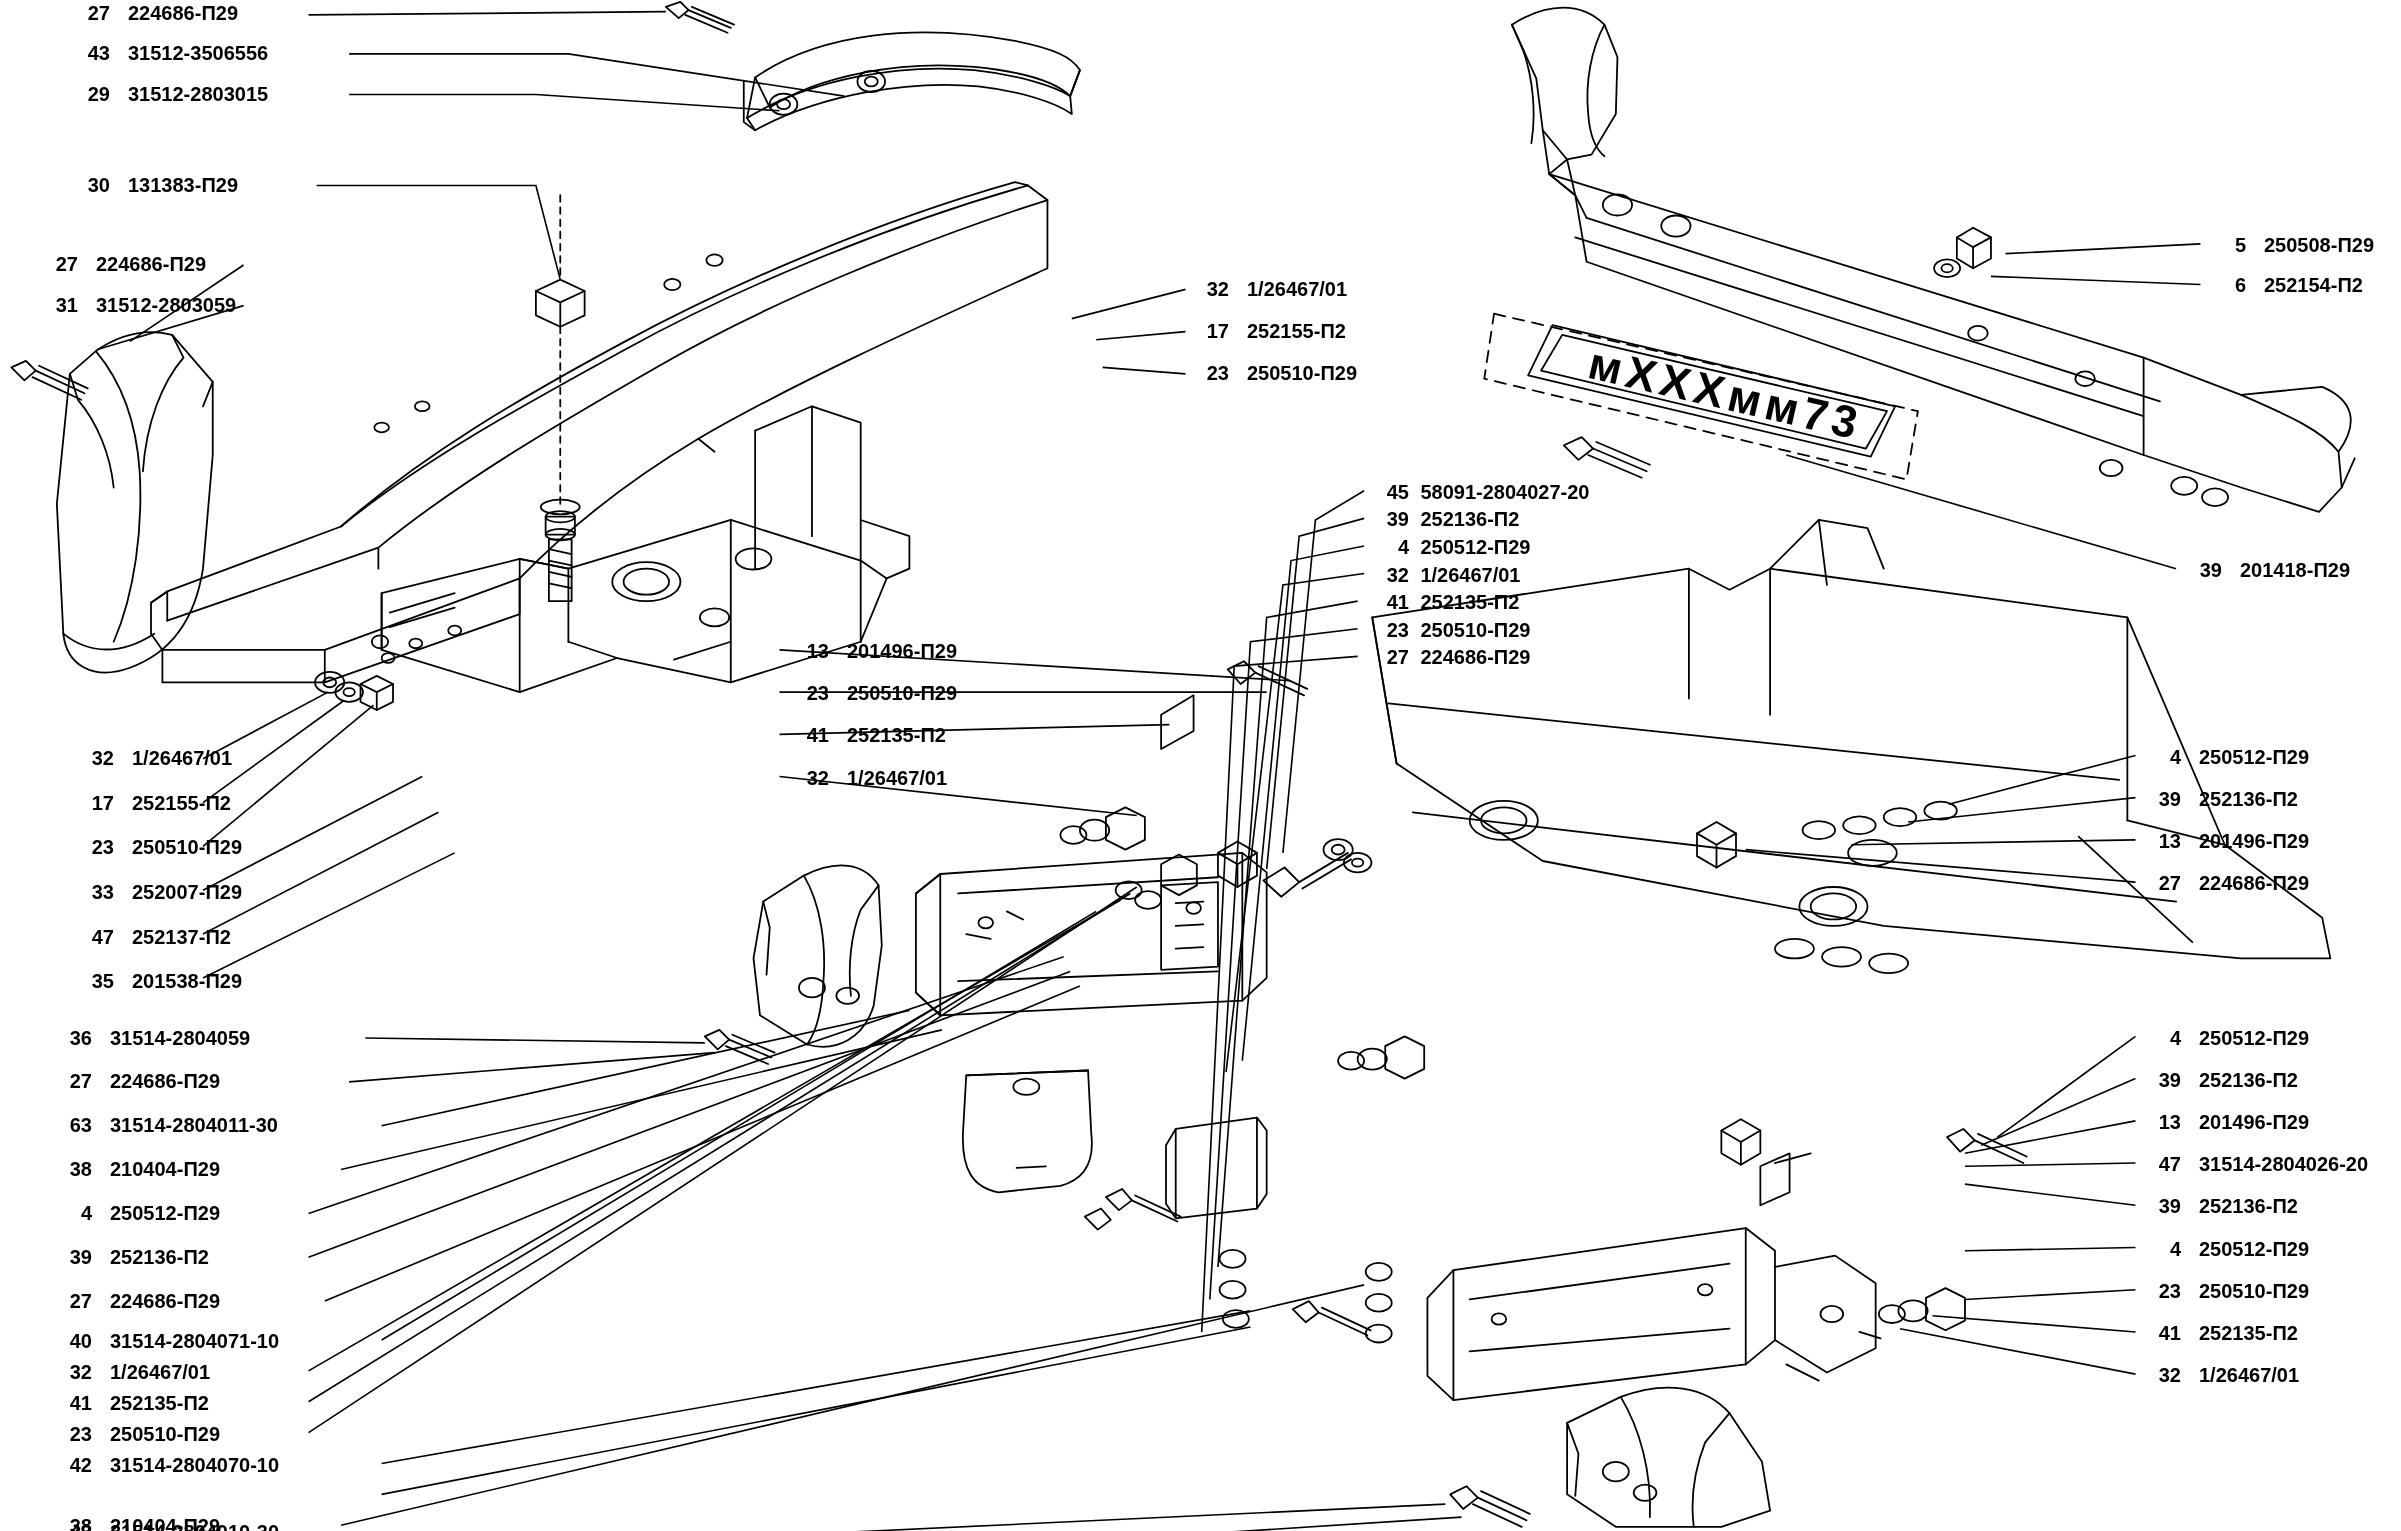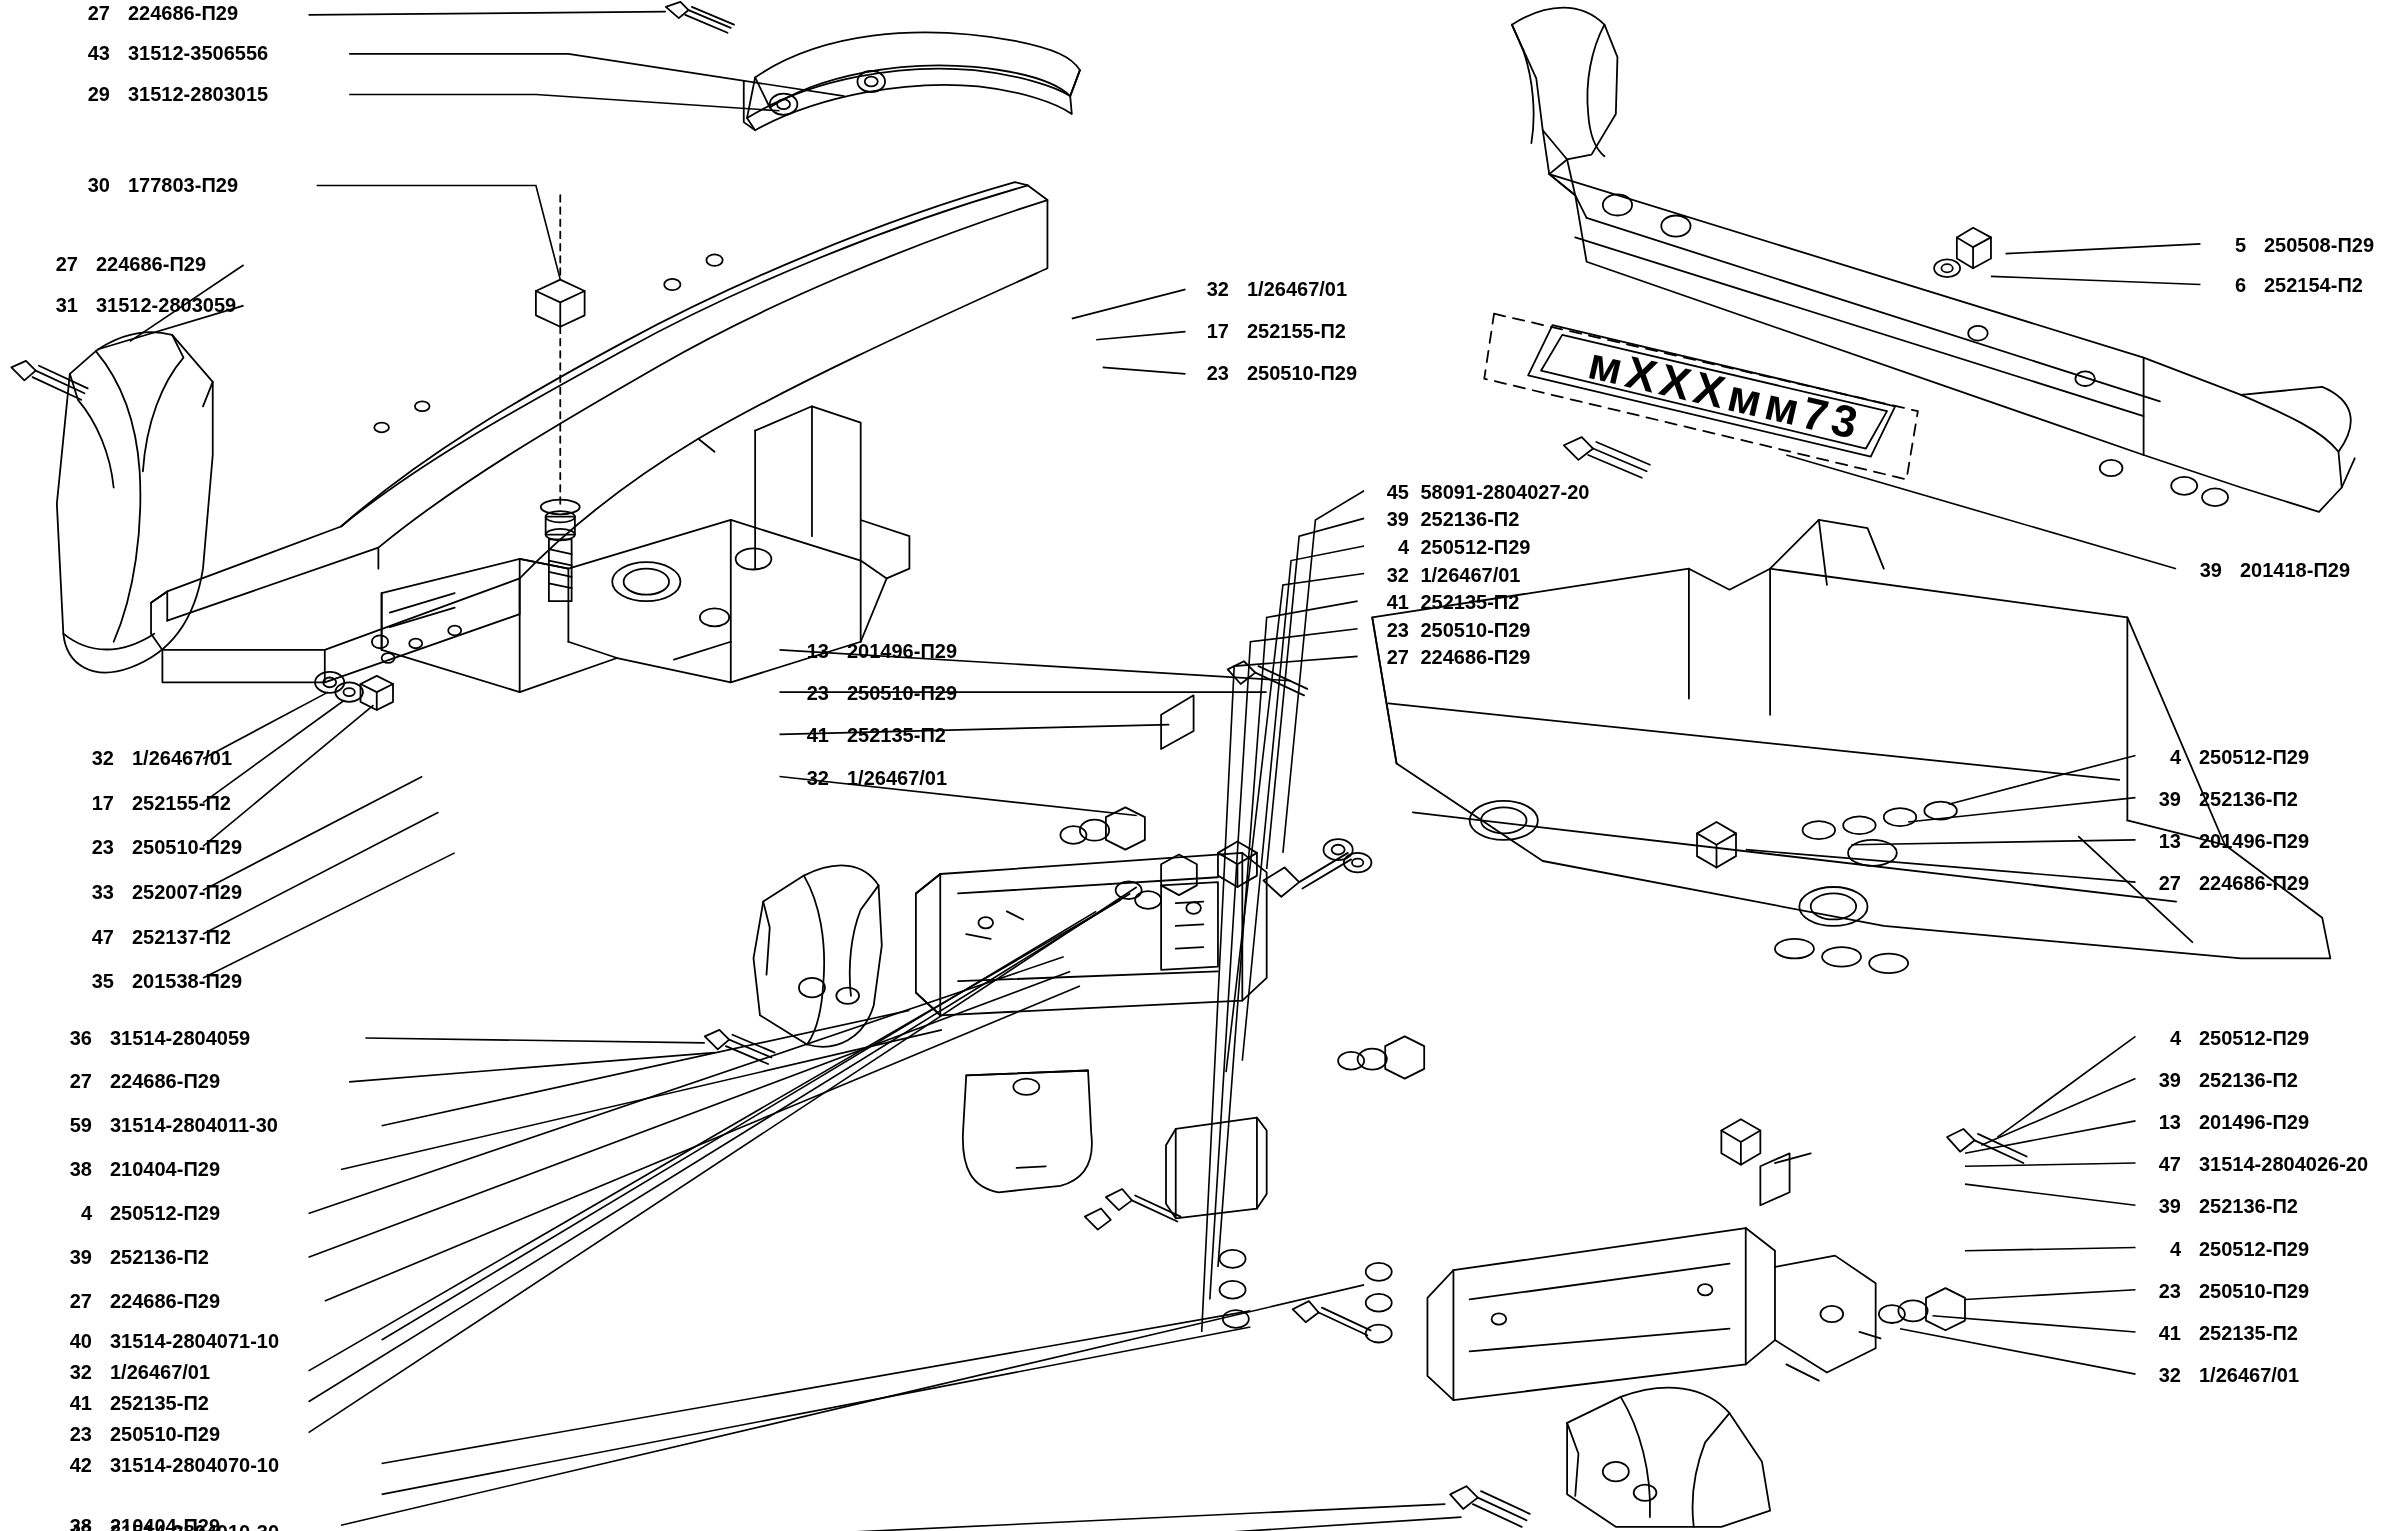--- a/index.html
+++ b/index.html
@@ -289,34 +289,34 @@
       <path d="M1546 828 L1606 856 M1550 820 L1610 848"></path>
       <path d="M1430 880 L1470 856 L1470 900 L1430 922 Z"></path>
     </g>
 
   </g>
 </svg>
 
 <div class="row" style="left:73px;top:1.6px;"><span class="n">27</span><span class="p">224686-П29</span></div>
 <div class="row" style="left:73px;top:42px;"><span class="n">43</span><span class="p">31512-3506556</span></div>
 <div class="row" style="left:73px;top:83px;"><span class="n">29</span><span class="p">31512-2803015</span></div>
-<div class="row" style="left:73px;top:174px;"><span class="n">30</span><span class="p">177803-П29</span></div>
+<div class="row" style="left:73px;top:174px;"><span class="n">30</span><span class="p">131383-П29</span></div>
 <div class="row" style="left:41px;top:253px;"><span class="n">27</span><span class="p">224686-П29</span></div>
 <div class="row" style="left:41px;top:294px;"><span class="n">31</span><span class="p">31512-2803059</span></div>
 
 <div class="row" style="left:77px;top:747px;"><span class="n">32</span><span class="p">1/26467/01</span></div>
 <div class="row" style="left:77px;top:792px;"><span class="n">17</span><span class="p">252155-П2</span></div>
 <div class="row" style="left:77px;top:836px;"><span class="n">23</span><span class="p">250510-П29</span></div>
 <div class="row" style="left:77px;top:881px;"><span class="n">33</span><span class="p">252007-П29</span></div>
 <div class="row" style="left:77px;top:926px;"><span class="n">47</span><span class="p">252137-П2</span></div>
 <div class="row" style="left:77px;top:970px;"><span class="n">35</span><span class="p">201538-П29</span></div>
 
 <div class="row" style="left:55px;top:1027px;"><span class="n">36</span><span class="p">31514-2804059</span></div>
 <div class="row" style="left:55px;top:1070px;"><span class="n">27</span><span class="p">224686-П29</span></div>
-<div class="row" style="left:55px;top:1114px;"><span class="n">59</span><span class="p">31514-2804011-30</span></div>
+<div class="row" style="left:55px;top:1114px;"><span class="n">63</span><span class="p">31514-2804011-30</span></div>
 <div class="row" style="left:55px;top:1158px;"><span class="n">38</span><span class="p">210404-П29</span></div>
 <div class="row" style="left:55px;top:1202px;"><span class="n">4</span><span class="p">250512-П29</span></div>
 <div class="row" style="left:55px;top:1246px;"><span class="n">39</span><span class="p">252136-П2</span></div>
 <div class="row" style="left:55px;top:1290px;"><span class="n">27</span><span class="p">224686-П29</span></div>
 <div class="row" style="left:55px;top:1330px;"><span class="n">40</span><span class="p">31514-2804071-10</span></div>
 <div class="row" style="left:55px;top:1361px;"><span class="n">32</span><span class="p">1/26467/01</span></div>
 <div class="row" style="left:55px;top:1392px;"><span class="n">41</span><span class="p">252135-П2</span></div>
 <div class="row" style="left:55px;top:1423px;"><span class="n">23</span><span class="p">250510-П29</span></div>
 <div class="row" style="left:55px;top:1454px;"><span class="n">42</span><span class="p">31514-2804070-10</span></div>
 <div class="row" style="left:55px;top:1485px;margin-top:36px;"><span class="n">43</span><span class="p">31514-2804010-30</span></div>

